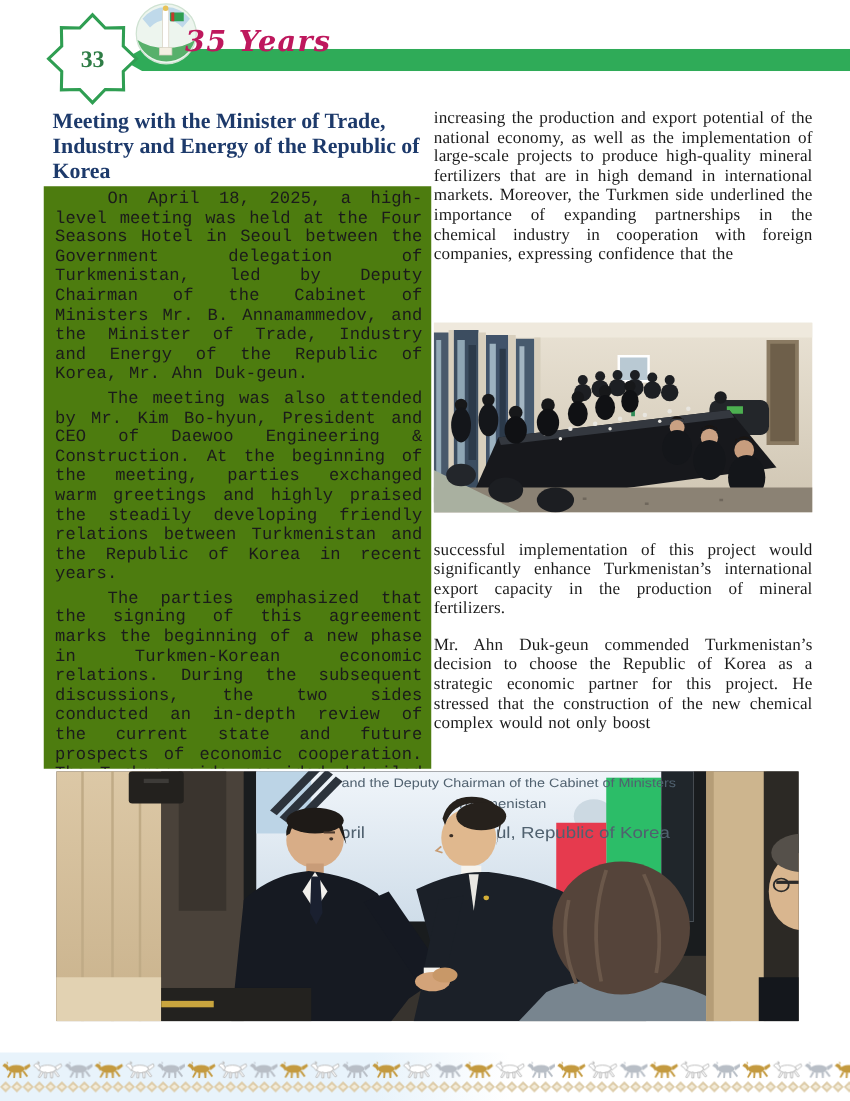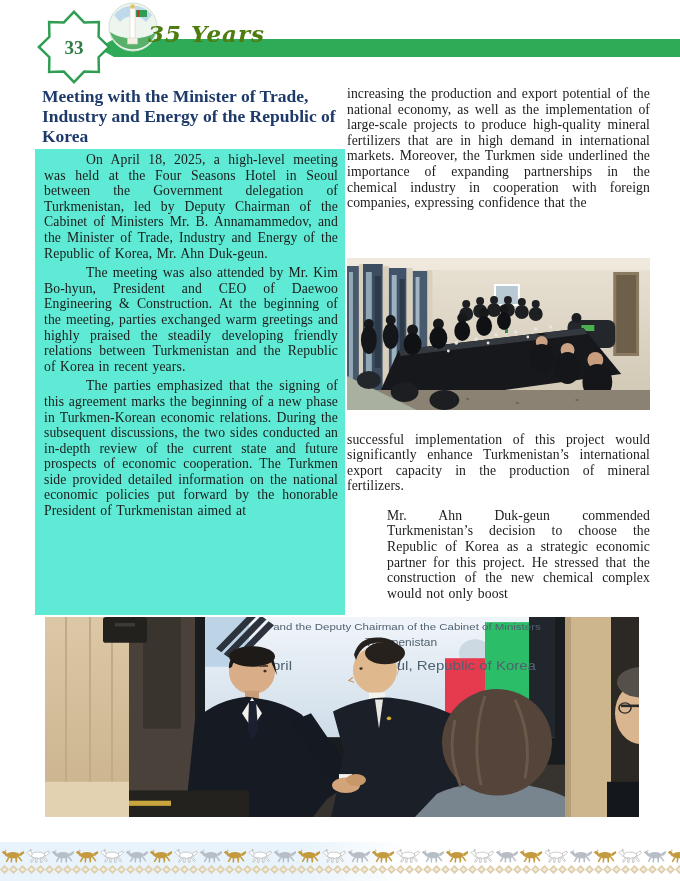--- a/index.html
+++ b/index.html
@@ -12,40 +12,40 @@
     position:absolute;left:98px;right:0;top:39px;height:18px;
     background:#2fab58;
     clip-path:polygon(16px 0,100% 0,100% 100%,16px 100%,0 50%);
   }
   .star-badge{position:absolute;left:36px;top:7px;width:76px;height:80px;z-index:3;}
   .star-badge text{font-family:"Liberation Serif",serif;font-weight:bold;}
   .logo{position:absolute;left:106px;top:1px;width:54px;height:56px;z-index:4;}
   .years{
     position:absolute;left:148px;top:20px;z-index:4;
     font-family:"DejaVu Serif",serif;font-style:italic;font-weight:bold;
-    font-size:23px;color:#4d7c0f;letter-spacing:1px;
+    font-size:23px;color:#be185d;letter-spacing:1px;
   }
   
   .title{
     position:absolute;left:42px;top:86px;width:300px;margin:0;
     font-size:17.5px;line-height:20px;font-weight:bold;color:#1d3a6b;
     text-align:left;
   }
   .left-panel{
     position:absolute;left:35px;top:149px;width:310px;height:466px;
-    background:#5eead4;padding:3px 7px 0 9px;box-sizing:border-box;overflow:hidden;
+    background:#4d7c0f;padding:3px 7px 0 9px;box-sizing:border-box;overflow:hidden;font-family:Liberation Mono, monospace;
   }
   .body-text{font-size:13.7px;line-height:15.6px;text-align:justify;word-spacing:1px;letter-spacing:0.1px;}
   .left-panel p{margin:0 0 4px 0;text-indent:42px;}
   .right-col{position:absolute;left:347px;top:86px;width:303px;}
   .right-col p{margin:0;}
   .photo1{position:absolute;left:347px;top:258px;width:303px;height:152px;}
   .photo1 svg{display:block;width:100%;height:100%;}
   .right-lower{position:absolute;left:347px;top:418px;width:303px;}
-  .right-lower p + p{margin-top:11px;margin-left:40px;}
+  .right-lower p + p{margin-top:11px;}
   
   .photo2{position:absolute;left:45px;top:617px;width:594px;height:200px;z-index:2;}
   .photo2 svg{display:block;width:100%;height:100%;}
   .screen-text{font-family:"Liberation Sans",sans-serif;fill:#50616f;}
   
   .footer-bg{
     position:absolute;left:0;right:0;top:842px;height:39px;z-index:1;
     background:linear-gradient(90deg,#e8f3fb 0%,#e8f3fb 44%,#ffffff 60%);
   }
   .frieze{position:absolute;left:0;top:847px;width:680px;height:30px;z-index:3;}

